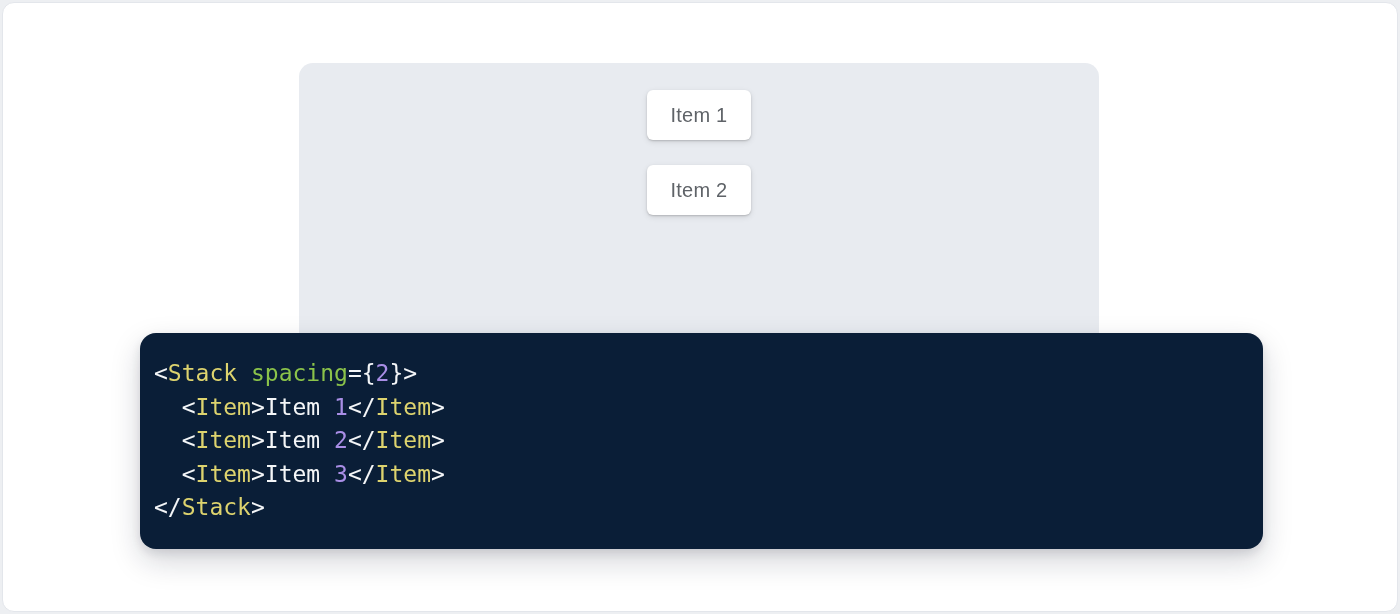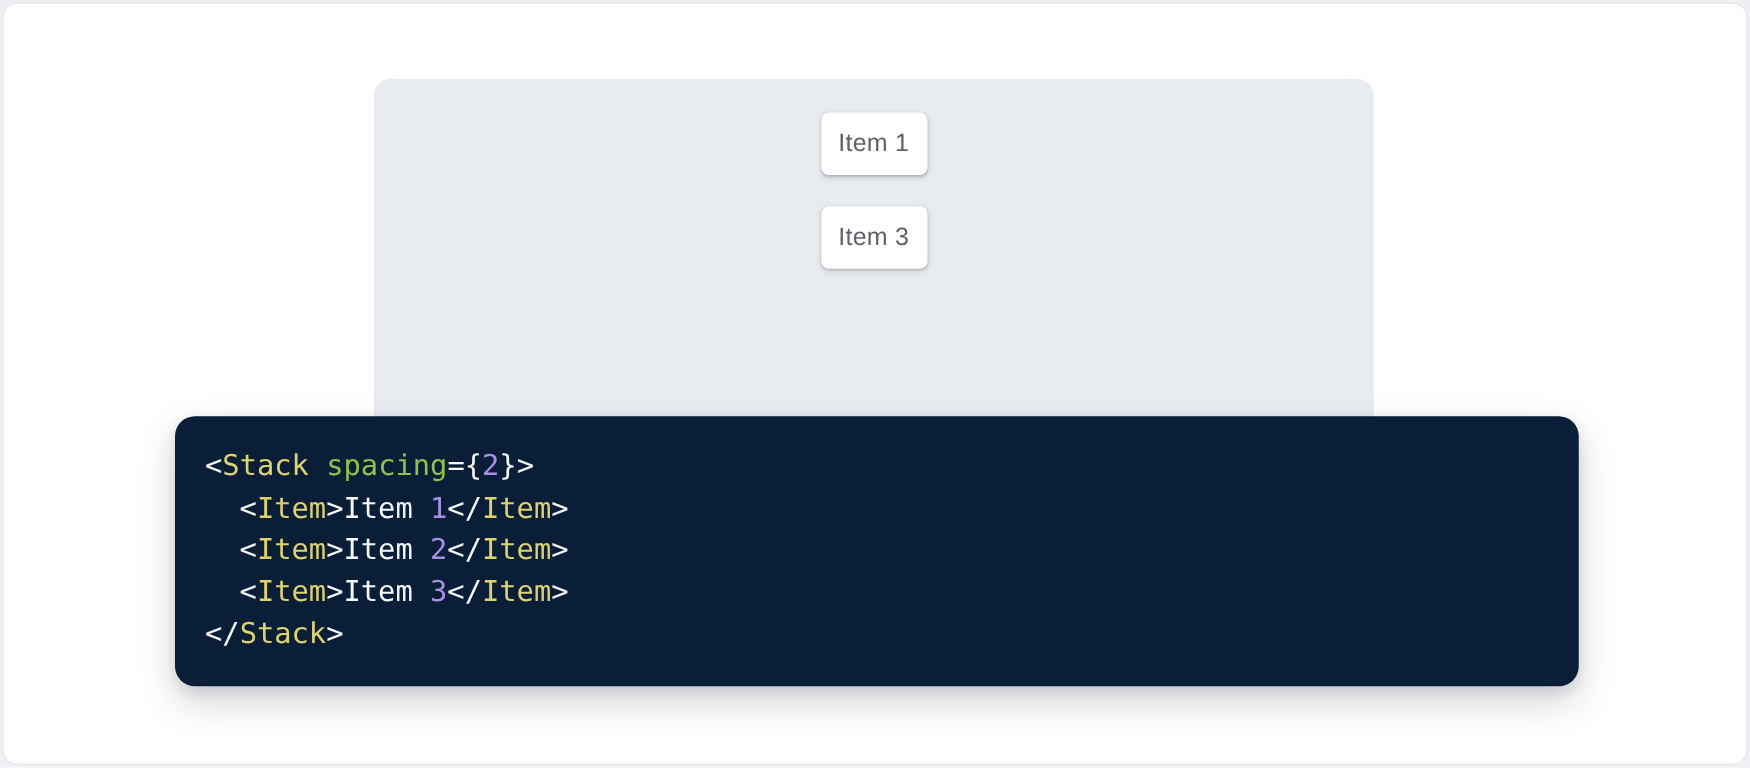--- a/index.html
+++ b/index.html
@@ -23,37 +23,37 @@
     position:absolute;left:296px;top:60px;
     width:800px;height:292px;
     background:#E8EBF0;
     border-radius:14px;
     display:flex;flex-direction:column;align-items:center;
     padding-top:27px;box-sizing:border-box;
     gap:25px;
     z-index:1;
   }
   .demo-item{
-    width:85px;height:50px;
+    width:104px;height:50px;
     background:#FFFFFF;
     border-radius:6px;
     box-shadow:0 1px 2px rgba(0,0,0,0.18),0 2px 6px rgba(0,0,0,0.10);
     display:flex;align-items:center;justify-content:center;
     color:#5F6368;
     font-size:20px;
     letter-spacing:0.2px;
   }
   .code-block{
     position:absolute;left:137px;top:330px;
     width:1123px;height:216px;
     box-sizing:border-box;
     background:#0A1E37;
     border-radius:16px;
     box-shadow:0 12px 30px rgba(15,23,42,0.18),0 4px 10px rgba(15,23,42,0.10);
-    padding:24px 24px;
+    padding:24px 14px;
     font-family:"DejaVu Sans Mono","Liberation Mono",monospace;
     font-size:23px;
     line-height:33.5px;
     color:#F4F6F8;
     white-space:pre;
     margin:0;
     z-index:2;
   }
   .code-line{white-space:pre;}
 </style>
@@ -61,20 +61,20 @@
 <body style="background: rgb(237, 239, 242);">
 
 <div class="viewport">
   <div class="page-card" style="background: rgb(255, 255, 255); border-color: rgb(227, 230, 235);">
 
     <div class="demo-panel" style="background: rgb(232, 235, 240);">
       <div class="demo-item" style="color: rgb(95, 99, 104); background: rgb(255, 255, 255);">
         <span>Item 1</span>
       </div>
       <div class="demo-item" style="color: rgb(95, 99, 104); background: rgb(255, 255, 255);">
-        <span>Item 3</span>
+        <span>Item 2</span>
       </div>
     </div>
 
     <pre class="code-block" style="background: rgb(10, 30, 55);"><div class="code-line"><span style="color: rgb(244, 246, 248);">&lt;</span><span style="color: rgb(221, 211, 110);">Stack</span><span style="color: rgb(244, 246, 248);"> </span><span style="color: rgb(139, 195, 74);">spacing</span><span style="color: rgb(244, 246, 248);">={</span><span style="color: rgb(169, 142, 230);">2</span><span style="color: rgb(244, 246, 248);">}&gt;</span></div><div class="code-line"><span style="color: rgb(244, 246, 248);">  &lt;</span><span style="color: rgb(221, 211, 110);">Item</span><span style="color: rgb(244, 246, 248);">&gt;Item </span><span style="color: rgb(169, 142, 230);">1</span><span style="color: rgb(244, 246, 248);">&lt;/</span><span style="color: rgb(221, 211, 110);">Item</span><span style="color: rgb(244, 246, 248);">&gt;</span></div><div class="code-line"><span style="color: rgb(244, 246, 248);">  &lt;</span><span style="color: rgb(221, 211, 110);">Item</span><span style="color: rgb(244, 246, 248);">&gt;Item </span><span style="color: rgb(169, 142, 230);">2</span><span style="color: rgb(244, 246, 248);">&lt;/</span><span style="color: rgb(221, 211, 110);">Item</span><span style="color: rgb(244, 246, 248);">&gt;</span></div><div class="code-line"><span style="color: rgb(244, 246, 248);">  &lt;</span><span style="color: rgb(221, 211, 110);">Item</span><span style="color: rgb(244, 246, 248);">&gt;Item </span><span style="color: rgb(169, 142, 230);">3</span><span style="color: rgb(244, 246, 248);">&lt;/</span><span style="color: rgb(221, 211, 110);">Item</span><span style="color: rgb(244, 246, 248);">&gt;</span></div><div class="code-line"><span style="color: rgb(244, 246, 248);">&lt;/</span><span style="color: rgb(221, 211, 110);">Stack</span><span style="color: rgb(244, 246, 248);">&gt;</span></div></pre>
 
   </div>
 </div>
 
 </body></html>

